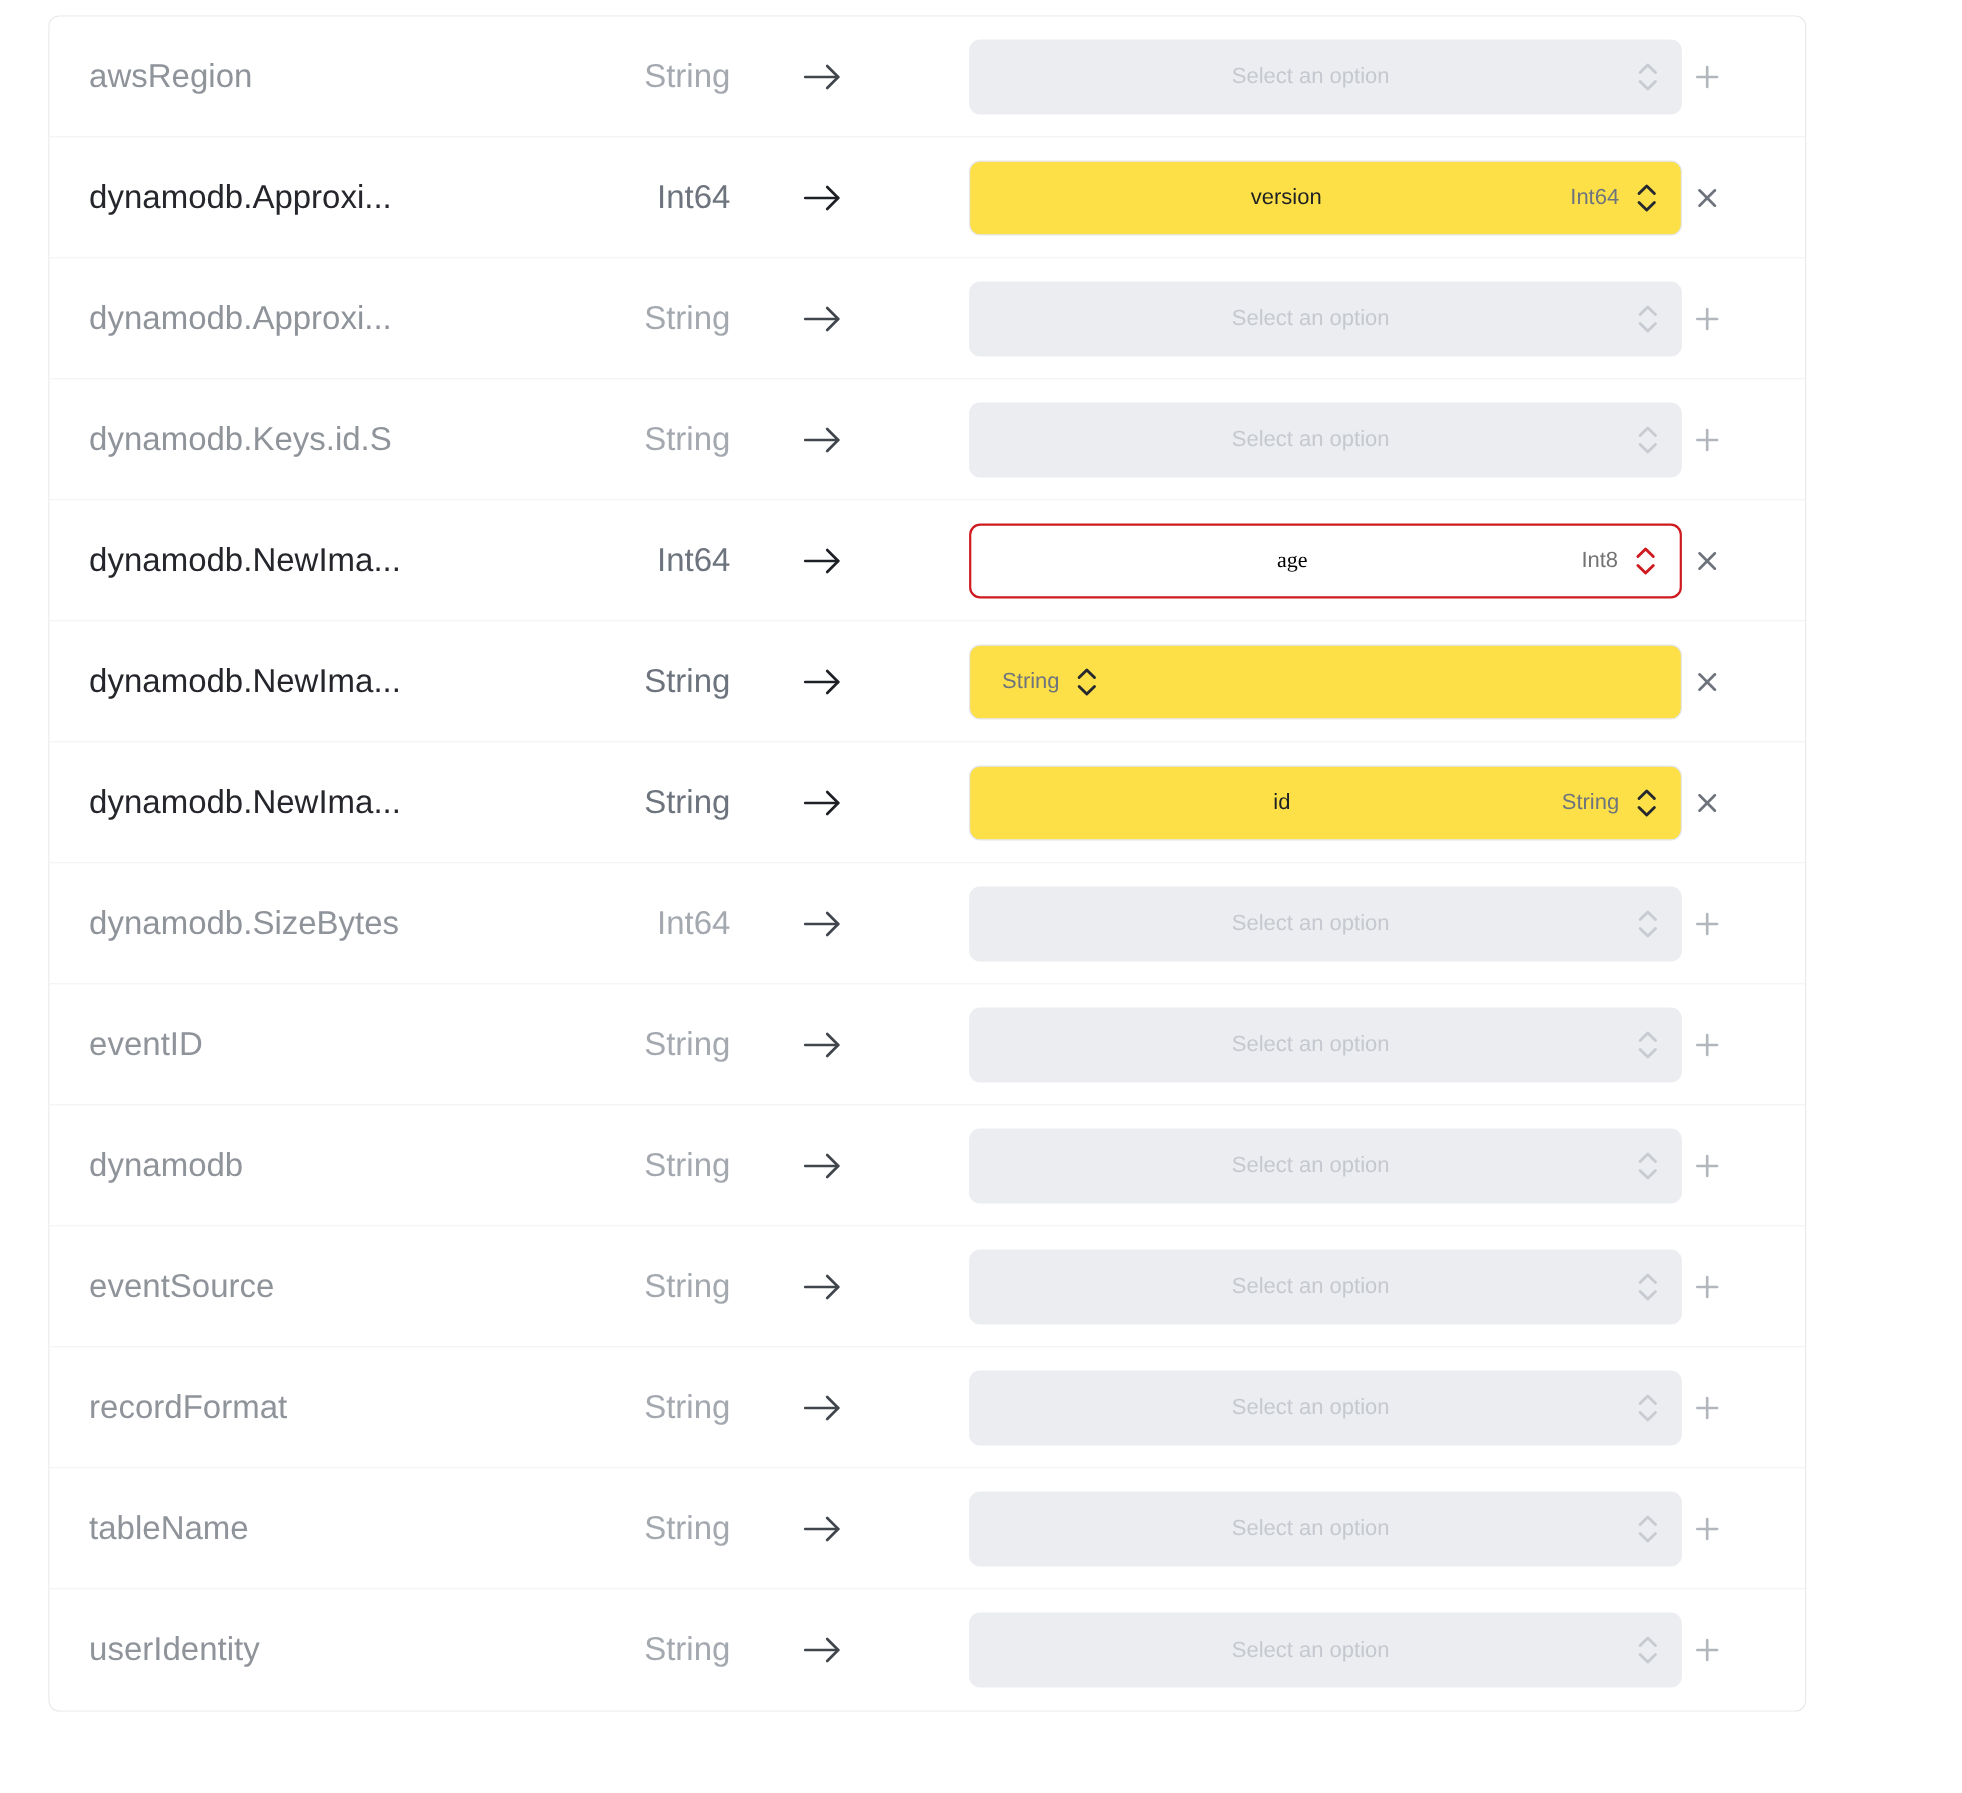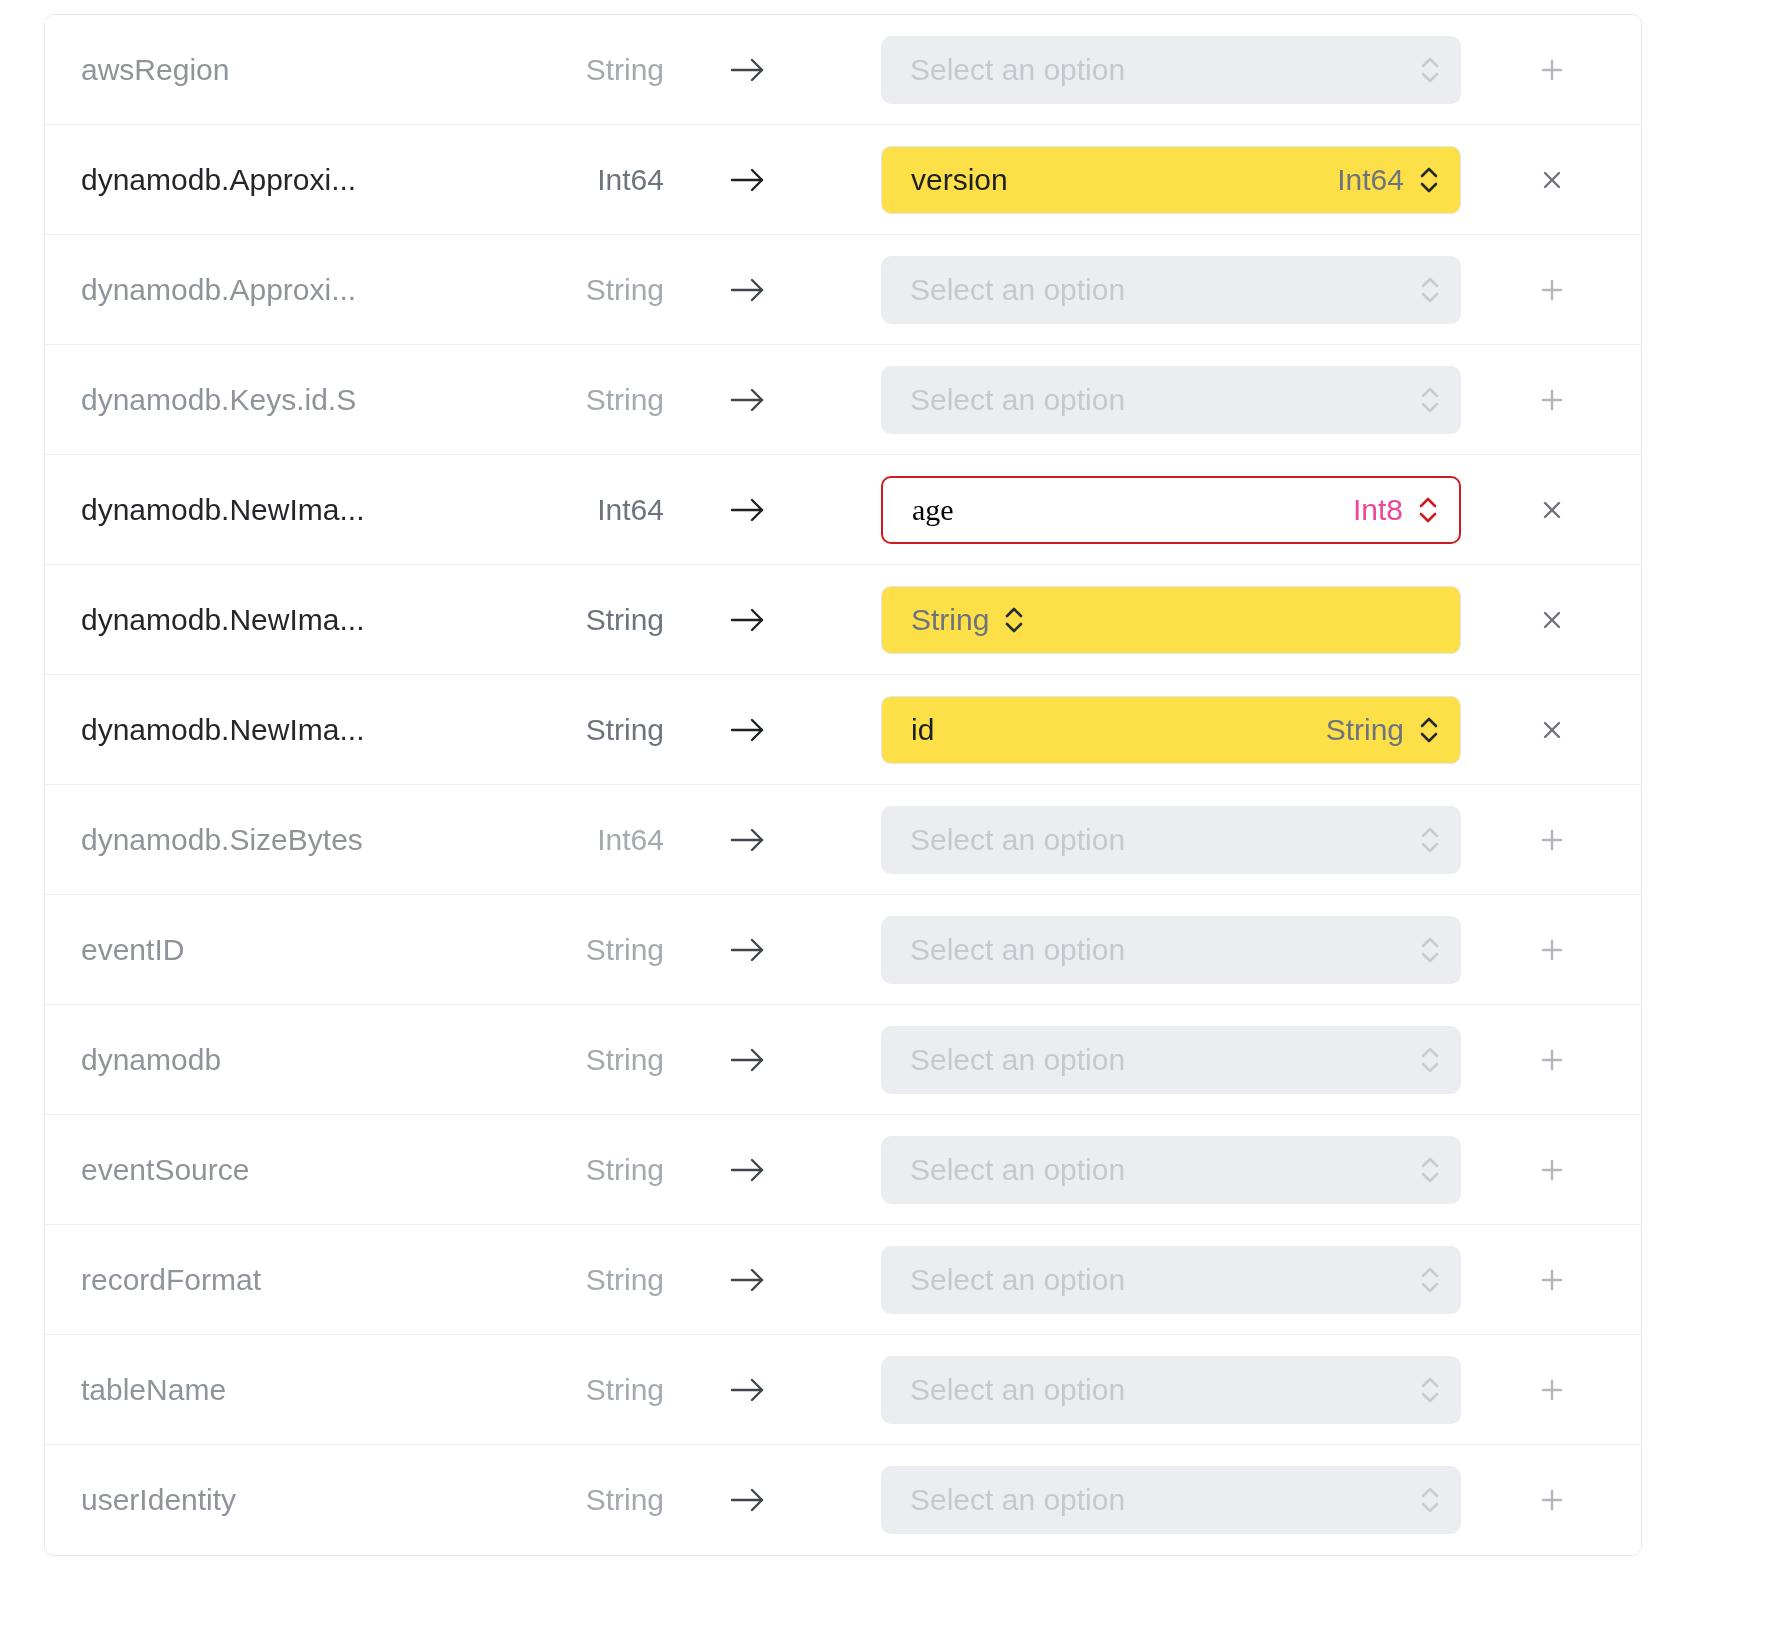--- a/index.html
+++ b/index.html
@@ -46,39 +46,40 @@
   .cell-arrow {
     width: 168px; display: flex;
     align-items: center; justify-content: center;
     color: #41464d;
   }
   .row.mapped .cell-name, .row.error .cell-name { color: #24262b; }
   .row.mapped .cell-type, .row.error .cell-type { color: #6d747e; }
   .row.mapped .cell-arrow, .row.error .cell-arrow { color: #1d2025; }
   .cell-select { width: 582px; margin-left: 49px; }
   .select {
-    width: 580px; height: 68px;
+    width: 648px; height: 68px;
     border-radius: 10px;
     display: flex; align-items: center;
     padding: 0 20px 0 29px;
-    font-size: 30px;
+    font-size: 20px;
     cursor: pointer;
+    text-align: center;
   }
   .select .sel-value { flex: 1; white-space: nowrap; overflow: hidden; }
   .select .sel-type { margin-right: 14px; }
   .select.empty { background: #ecedf0; border: none; }
   .select.empty .sel-value { color: #c5c9cf; }
   .select.empty .unfold-icon { color: #c8ccd2; }
   .select.selected { background: #fde047; border: 1px solid #e2e5e9; }
   .select.selected .sel-value { color: #1d2025; }
   .select.selected .sel-type { color: #6d747e; }
   .select.selected .unfold-icon { color: #26292f; }
   .select.error { background: #ffffff; border: 2px solid #cf1a1f; }
   .select.error .sel-value { color: #000000; font-family: Liberation Serif, serif; }
-  .select.error .sel-type { color: #ec4899; }
+  .select.error .sel-type { color: #737373; }
   .select.error .unfold-icon { color: #cf1a1f; }
   .cell-action {
     flex: 1; display: flex;
     align-items: center; justify-content: center;
   }
   .action-btn {
     width: 44px; height: 44px;
     background: none; border: none; cursor: pointer;
     display: flex; align-items: center; justify-content: center;
     padding: 0;

